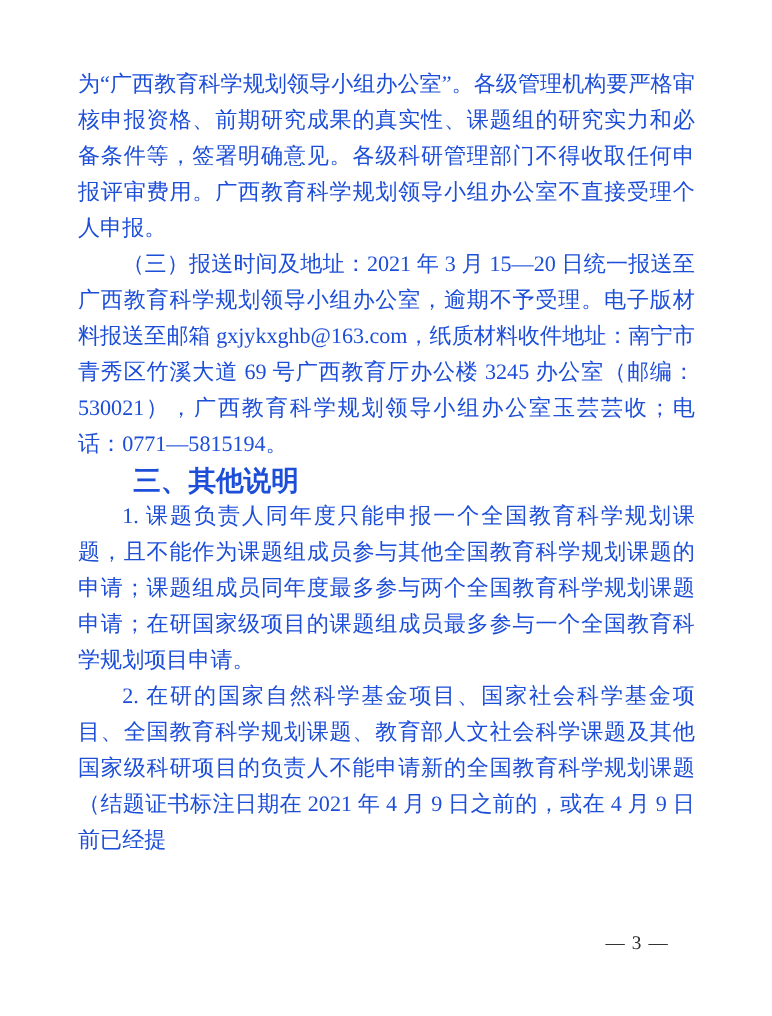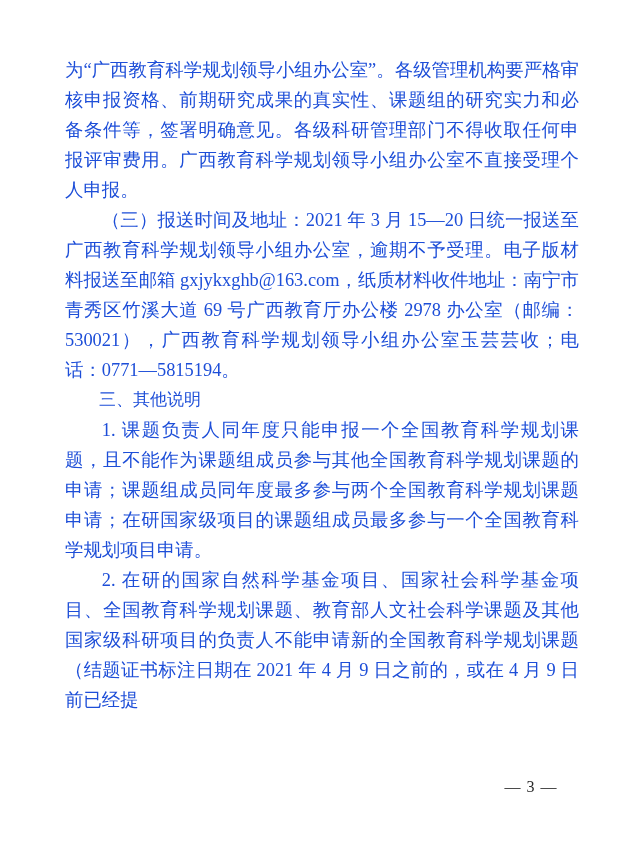--- a/index.html
+++ b/index.html
@@ -27,42 +27,42 @@
   }
   .body-text p {
     margin: 0;
     padding: 0;
     text-indent: 2em;
   }
   .body-text p.no-indent {
     text-indent: 0;
   }
   .body-text p.heading {
-    font-weight: normal;
+    font-weight: bold;
     font-family: "Liberation Sans", "DejaVu Sans", sans-serif;
-    font-size: 17px;
+    font-size: 23px;
   }
   .page-number {
     position: absolute;
     top: 777px;
     left: 481px;
     width: 100px;
     text-align: center;
     font-size: 16px;
     line-height: 20px;
     color: #2a2a2a;
     letter-spacing: 1px;
     font-family: "Liberation Serif", "DejaVu Serif", serif;
   }
 </style>
 </head>
 <body>
 
 <div class="page">
   <div class="body-text">
       <p class="no-indent">为“广西教育科学规划领导小组办公室”。各级管理机构要严格审核申报资格、前期研究成果的真实性、课题组的研究实力和必备条件等，签署明确意见。各级科研管理部门不得收取任何申报评审费用。广西教育科学规划领导小组办公室不直接受理个人申报。</p>
-      <p class="">（三）报送时间及地址：2021 年 3 月 15—20 日统一报送至广西教育科学规划领导小组办公室，逾期不予受理。电子版材料报送至邮箱 gxjykxghb@163.com，纸质材料收件地址：南宁市青秀区竹溪大道 69 号广西教育厅办公楼 2978 办公室（邮编：530021），广西教育科学规划领导小组办公室玉芸芸收；电话：0771—5815194。</p>
+      <p class="">（三）报送时间及地址：2021 年 3 月 15—20 日统一报送至广西教育科学规划领导小组办公室，逾期不予受理。电子版材料报送至邮箱 gxjykxghb@163.com，纸质材料收件地址：南宁市青秀区竹溪大道 69 号广西教育厅办公楼 3245 办公室（邮编：530021），广西教育科学规划领导小组办公室玉芸芸收；电话：0771—5815194。</p>
       <p class=" heading">三、其他说明</p>
       <p class="">1. 课题负责人同年度只能申报一个全国教育科学规划课题，且不能作为课题组成员参与其他全国教育科学规划课题的申请；课题组成员同年度最多参与两个全国教育科学规划课题申请；在研国家级项目的课题组成员最多参与一个全国教育科学规划项目申请。</p>
       <p class="">2. 在研的国家自然科学基金项目、国家社会科学基金项目、全国教育科学规划课题、教育部人文社会科学课题及其他国家级科研项目的负责人不能申请新的全国教育科学规划课题（结题证书标注日期在 2021 年 4 月 9 日之前的，或在 4 月 9 日前已经提</p>
     </div>
   <div class="page-number">— 3 —</div>
 </div>
 
 </body></html>

